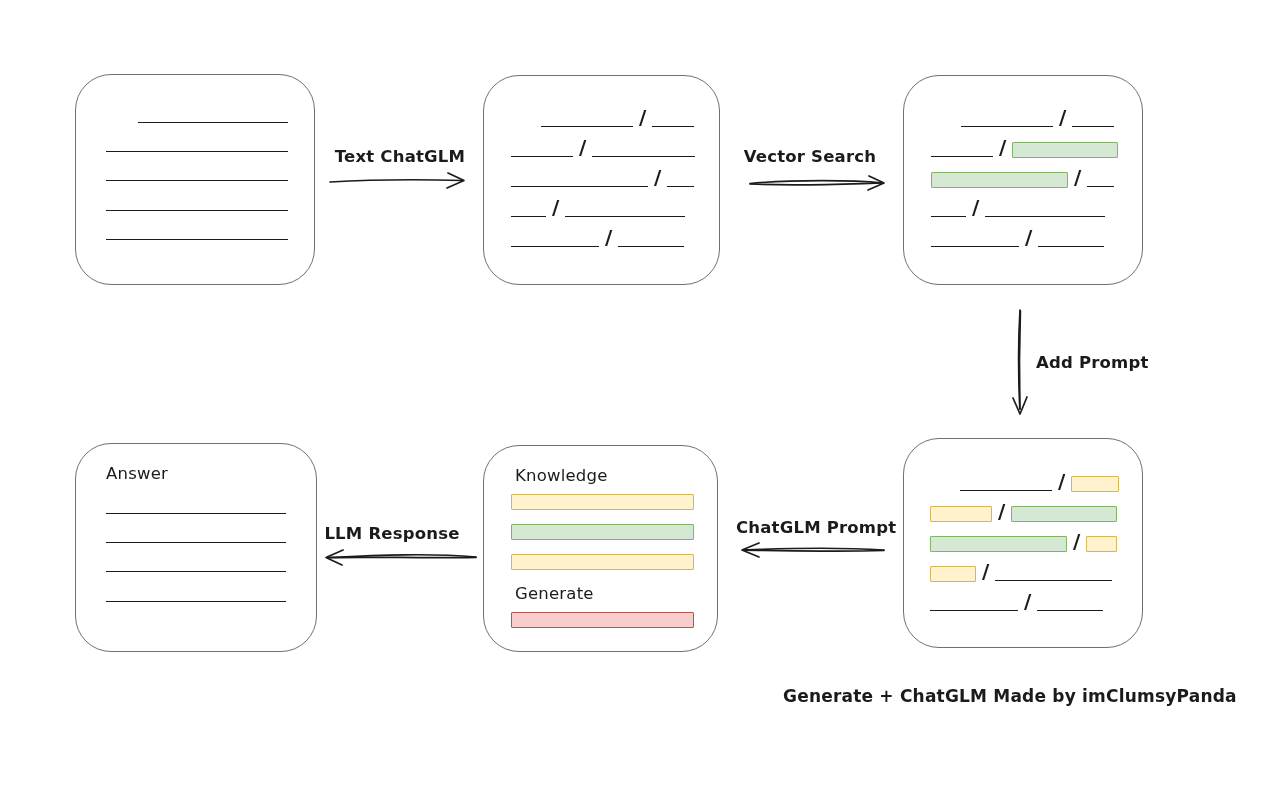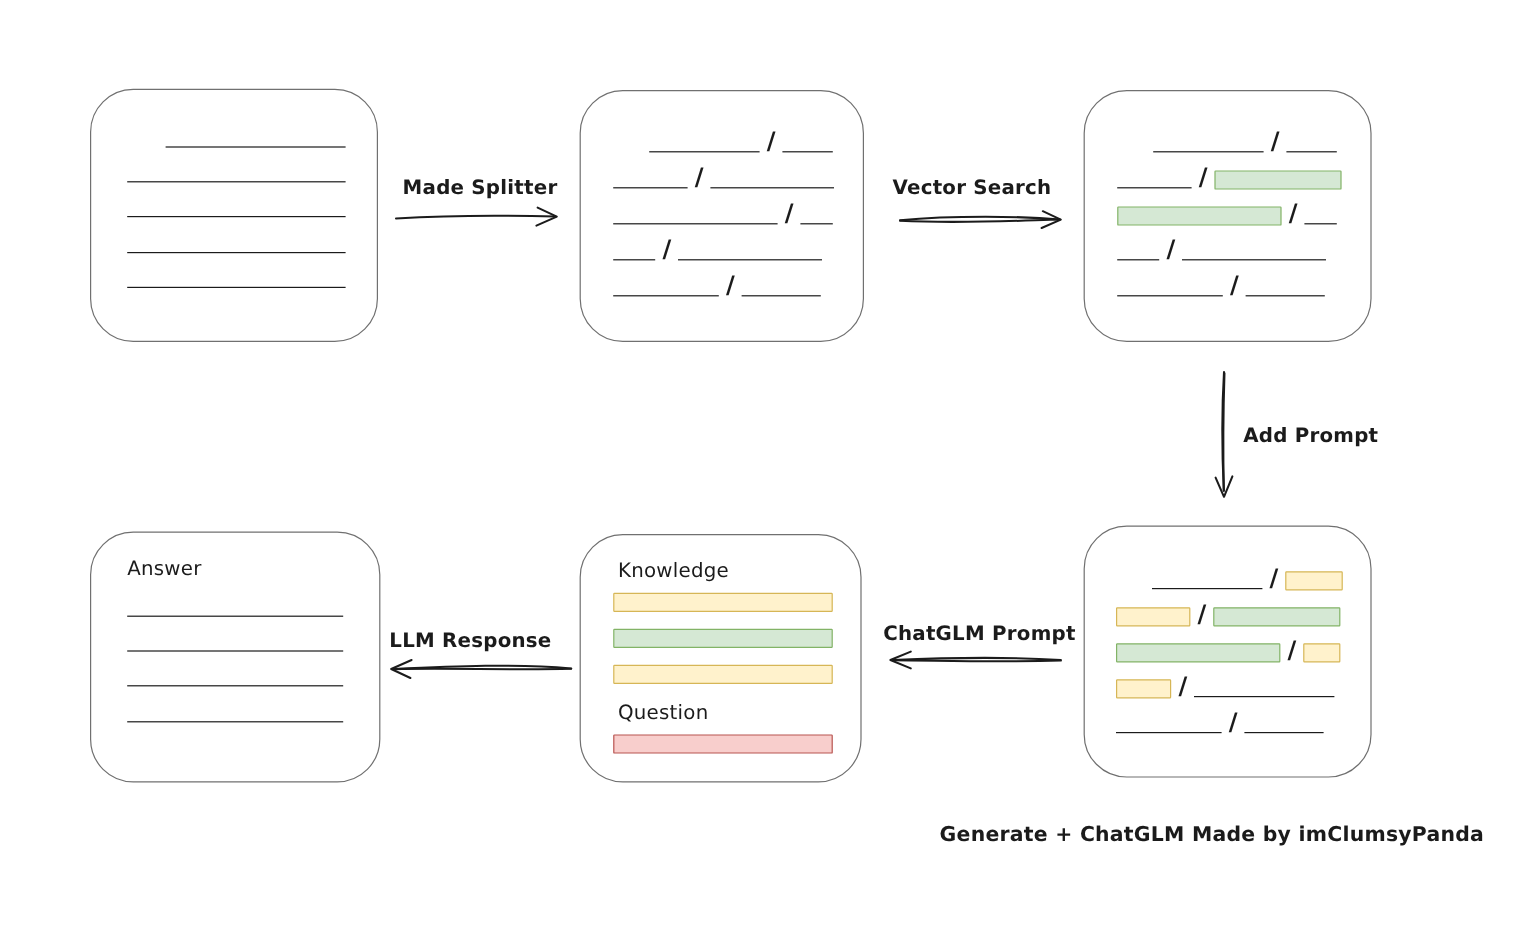--- a/index.html
+++ b/index.html
@@ -158,21 +158,21 @@
   </div>
 
   <div class="box box-prompt">
     <div class="inbox-label">Knowledge</div>
     <div class="bars-group">
         <div class="bar seg-yellow" style="width: 183px;"></div>
         <div class="bar seg-green" style="width: 183px;"></div>
         <div class="bar seg-yellow" style="width: 183px;"></div>
       </div>
     <div class="question-group">
-      <div class="inbox-label">Question</div>
+      <div class="inbox-label">Generate</div>
       <div>
           <div class="bar seg-red" style="width: 183px;"></div>
         </div>
     </div>
   </div>
 
   <div class="box box-answer">
     <div class="inbox-label">Answer</div>
     <div>
         <div class="doc-line" style="width: 180px;"></div>
@@ -181,21 +181,21 @@
         <div class="doc-line" style="width: 180px;"></div>
       </div>
   </div>
 
   <div class="arrow" style="left:328px;top:168px;">
     <svg width="142" height="24" viewBox="0 0 142 24" fill="none" stroke="currentColor" stroke-width="1.7" stroke-linecap="round" stroke-linejoin="round">
       <path d="M2,14 C45,11.5 100,11.5 135,12.5"></path>
       <path d="M120,5 L136,12.5 L119,20"></path>
     </svg>
   </div>
-  <div class="arrow-label center" style="left:330px;top:147px;width:140px;">Made Splitter</div>
+  <div class="arrow-label center" style="left:330px;top:147px;width:140px;">Text ChatGLM</div>
 
   <div class="arrow" style="left:748px;top:170px;">
     <svg width="142" height="24" viewBox="0 0 142 24" fill="none" stroke="currentColor" stroke-width="1.7" stroke-linecap="round" stroke-linejoin="round">
       <path d="M2,13.5 C45,9.5 105,10 135,13"></path>
       <path d="M2,14 C55,16.5 110,13.5 135,13"></path>
       <path d="M121,6 L136,13 L120,20"></path>
     </svg>
   </div>
   <div class="arrow-label center" style="left:740px;top:147px;width:140px;">Vector Search</div>
 

